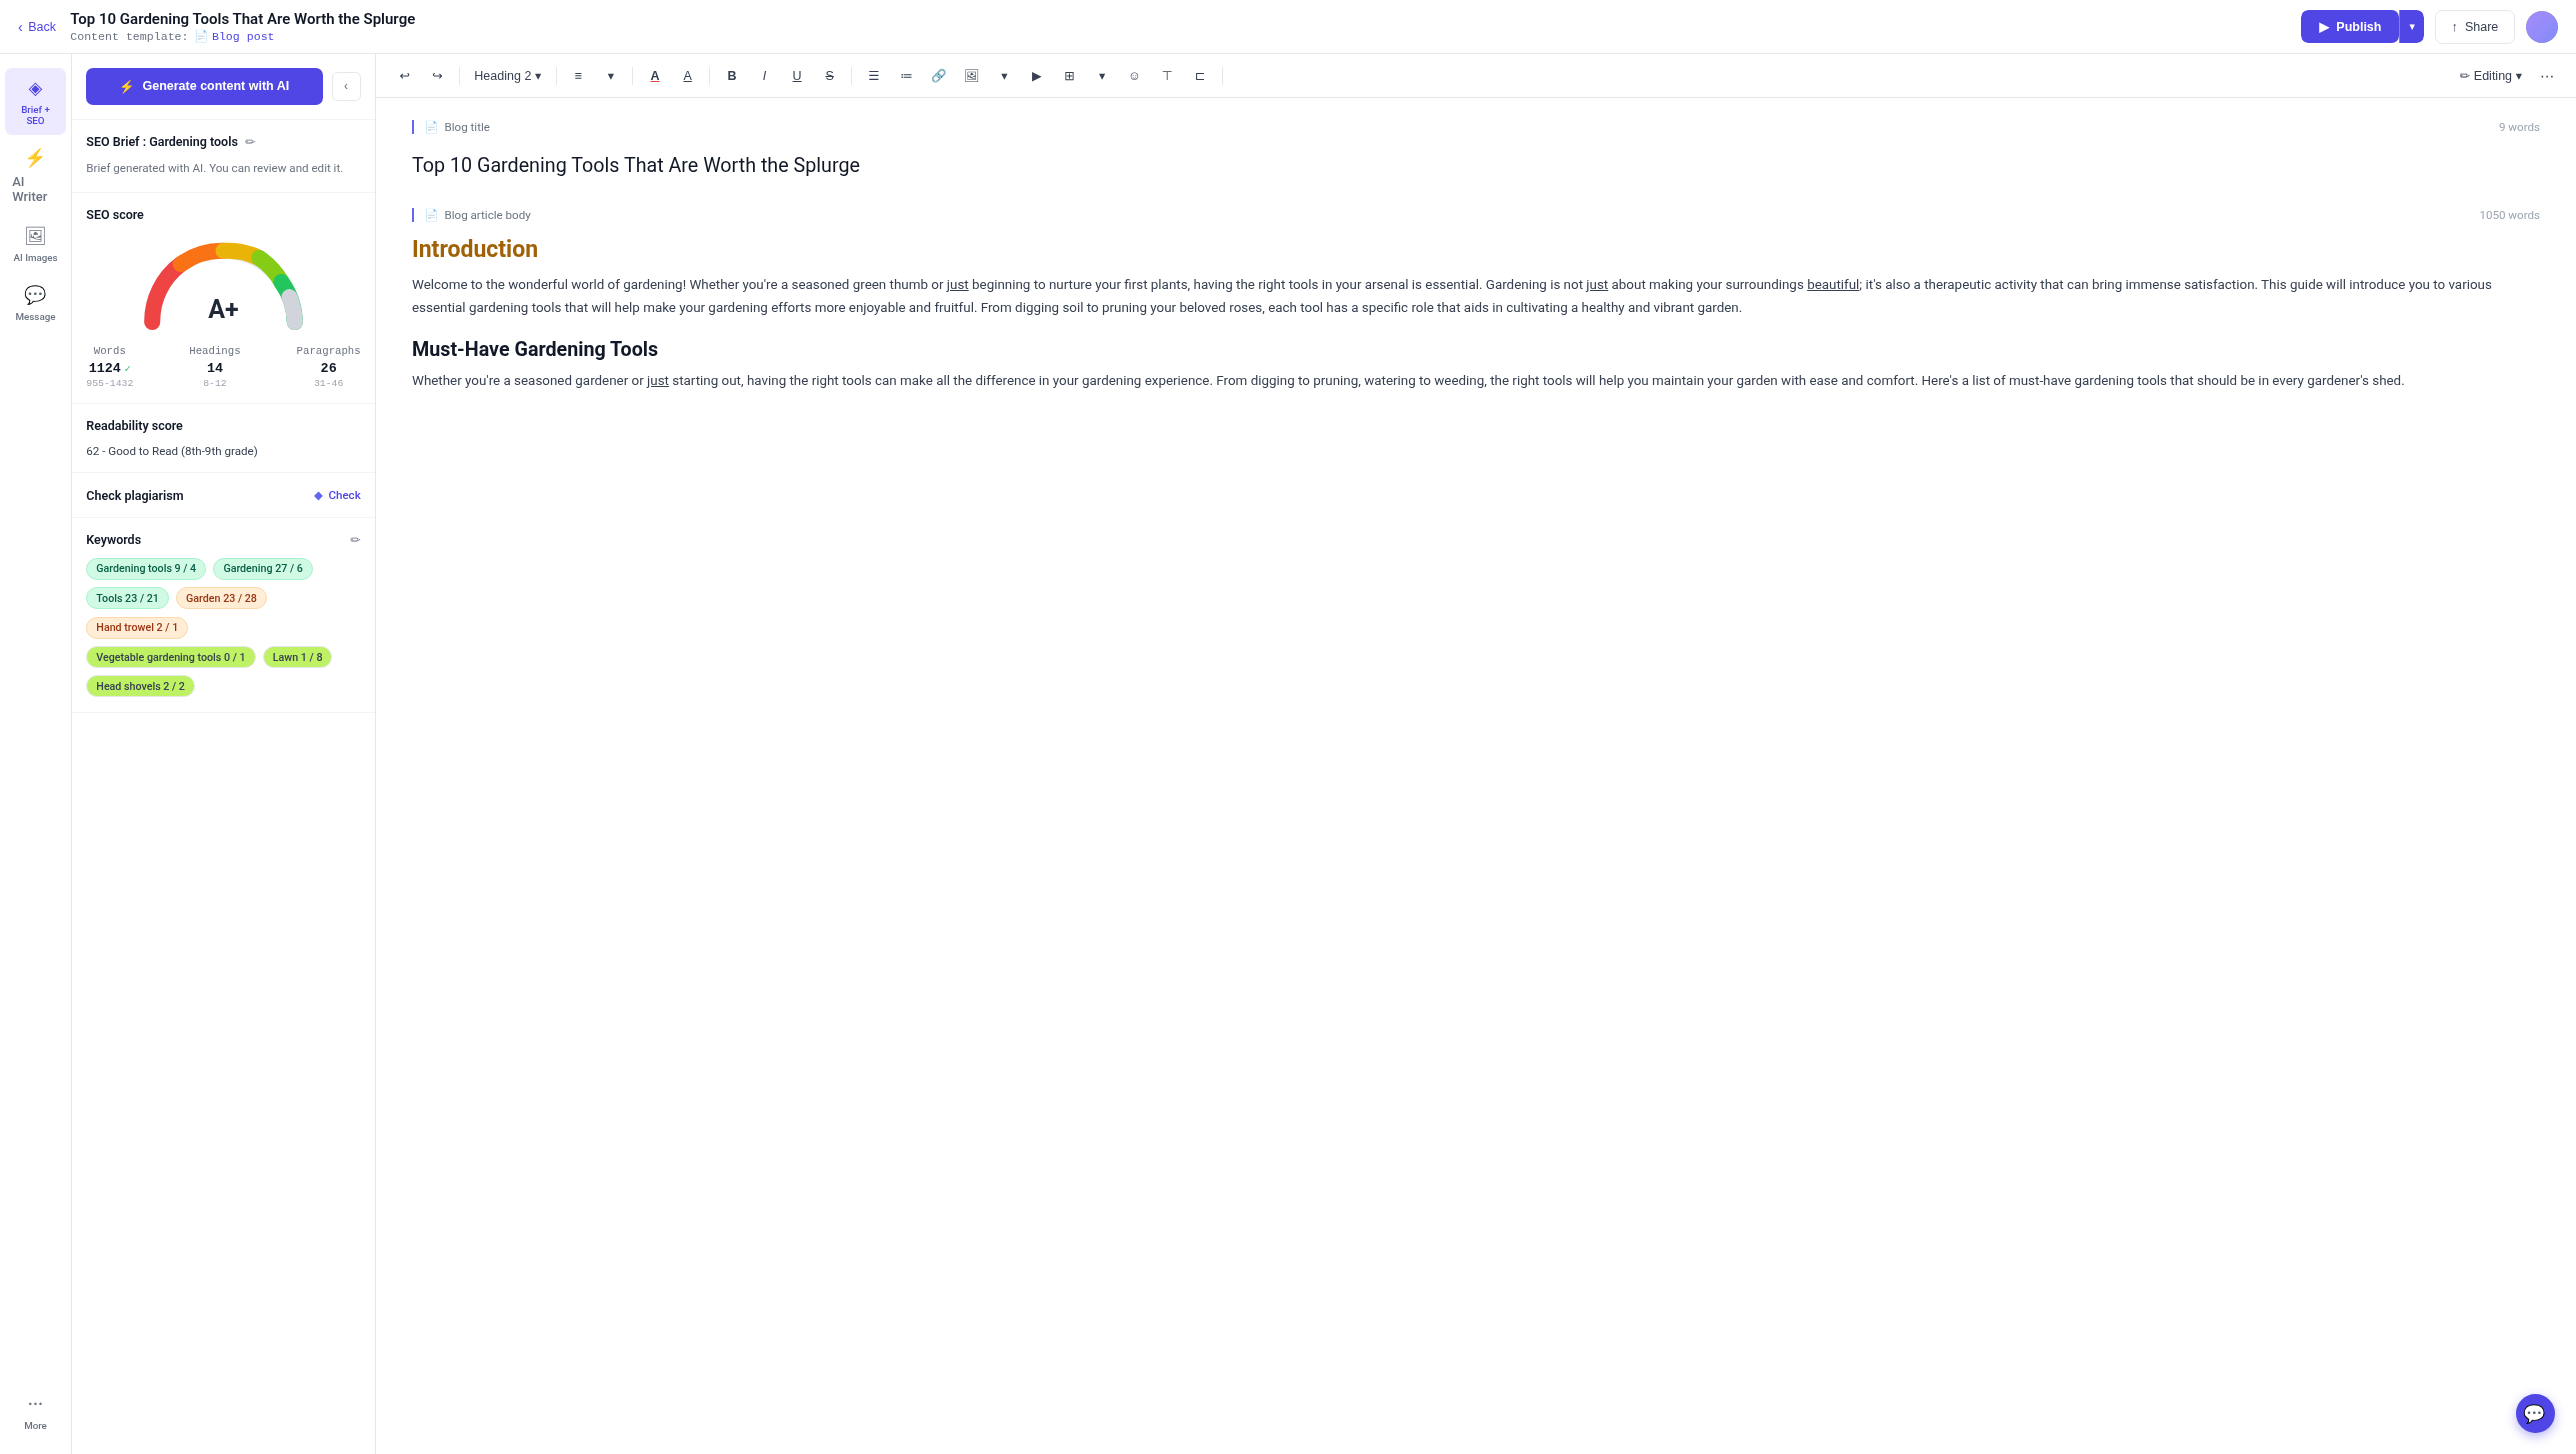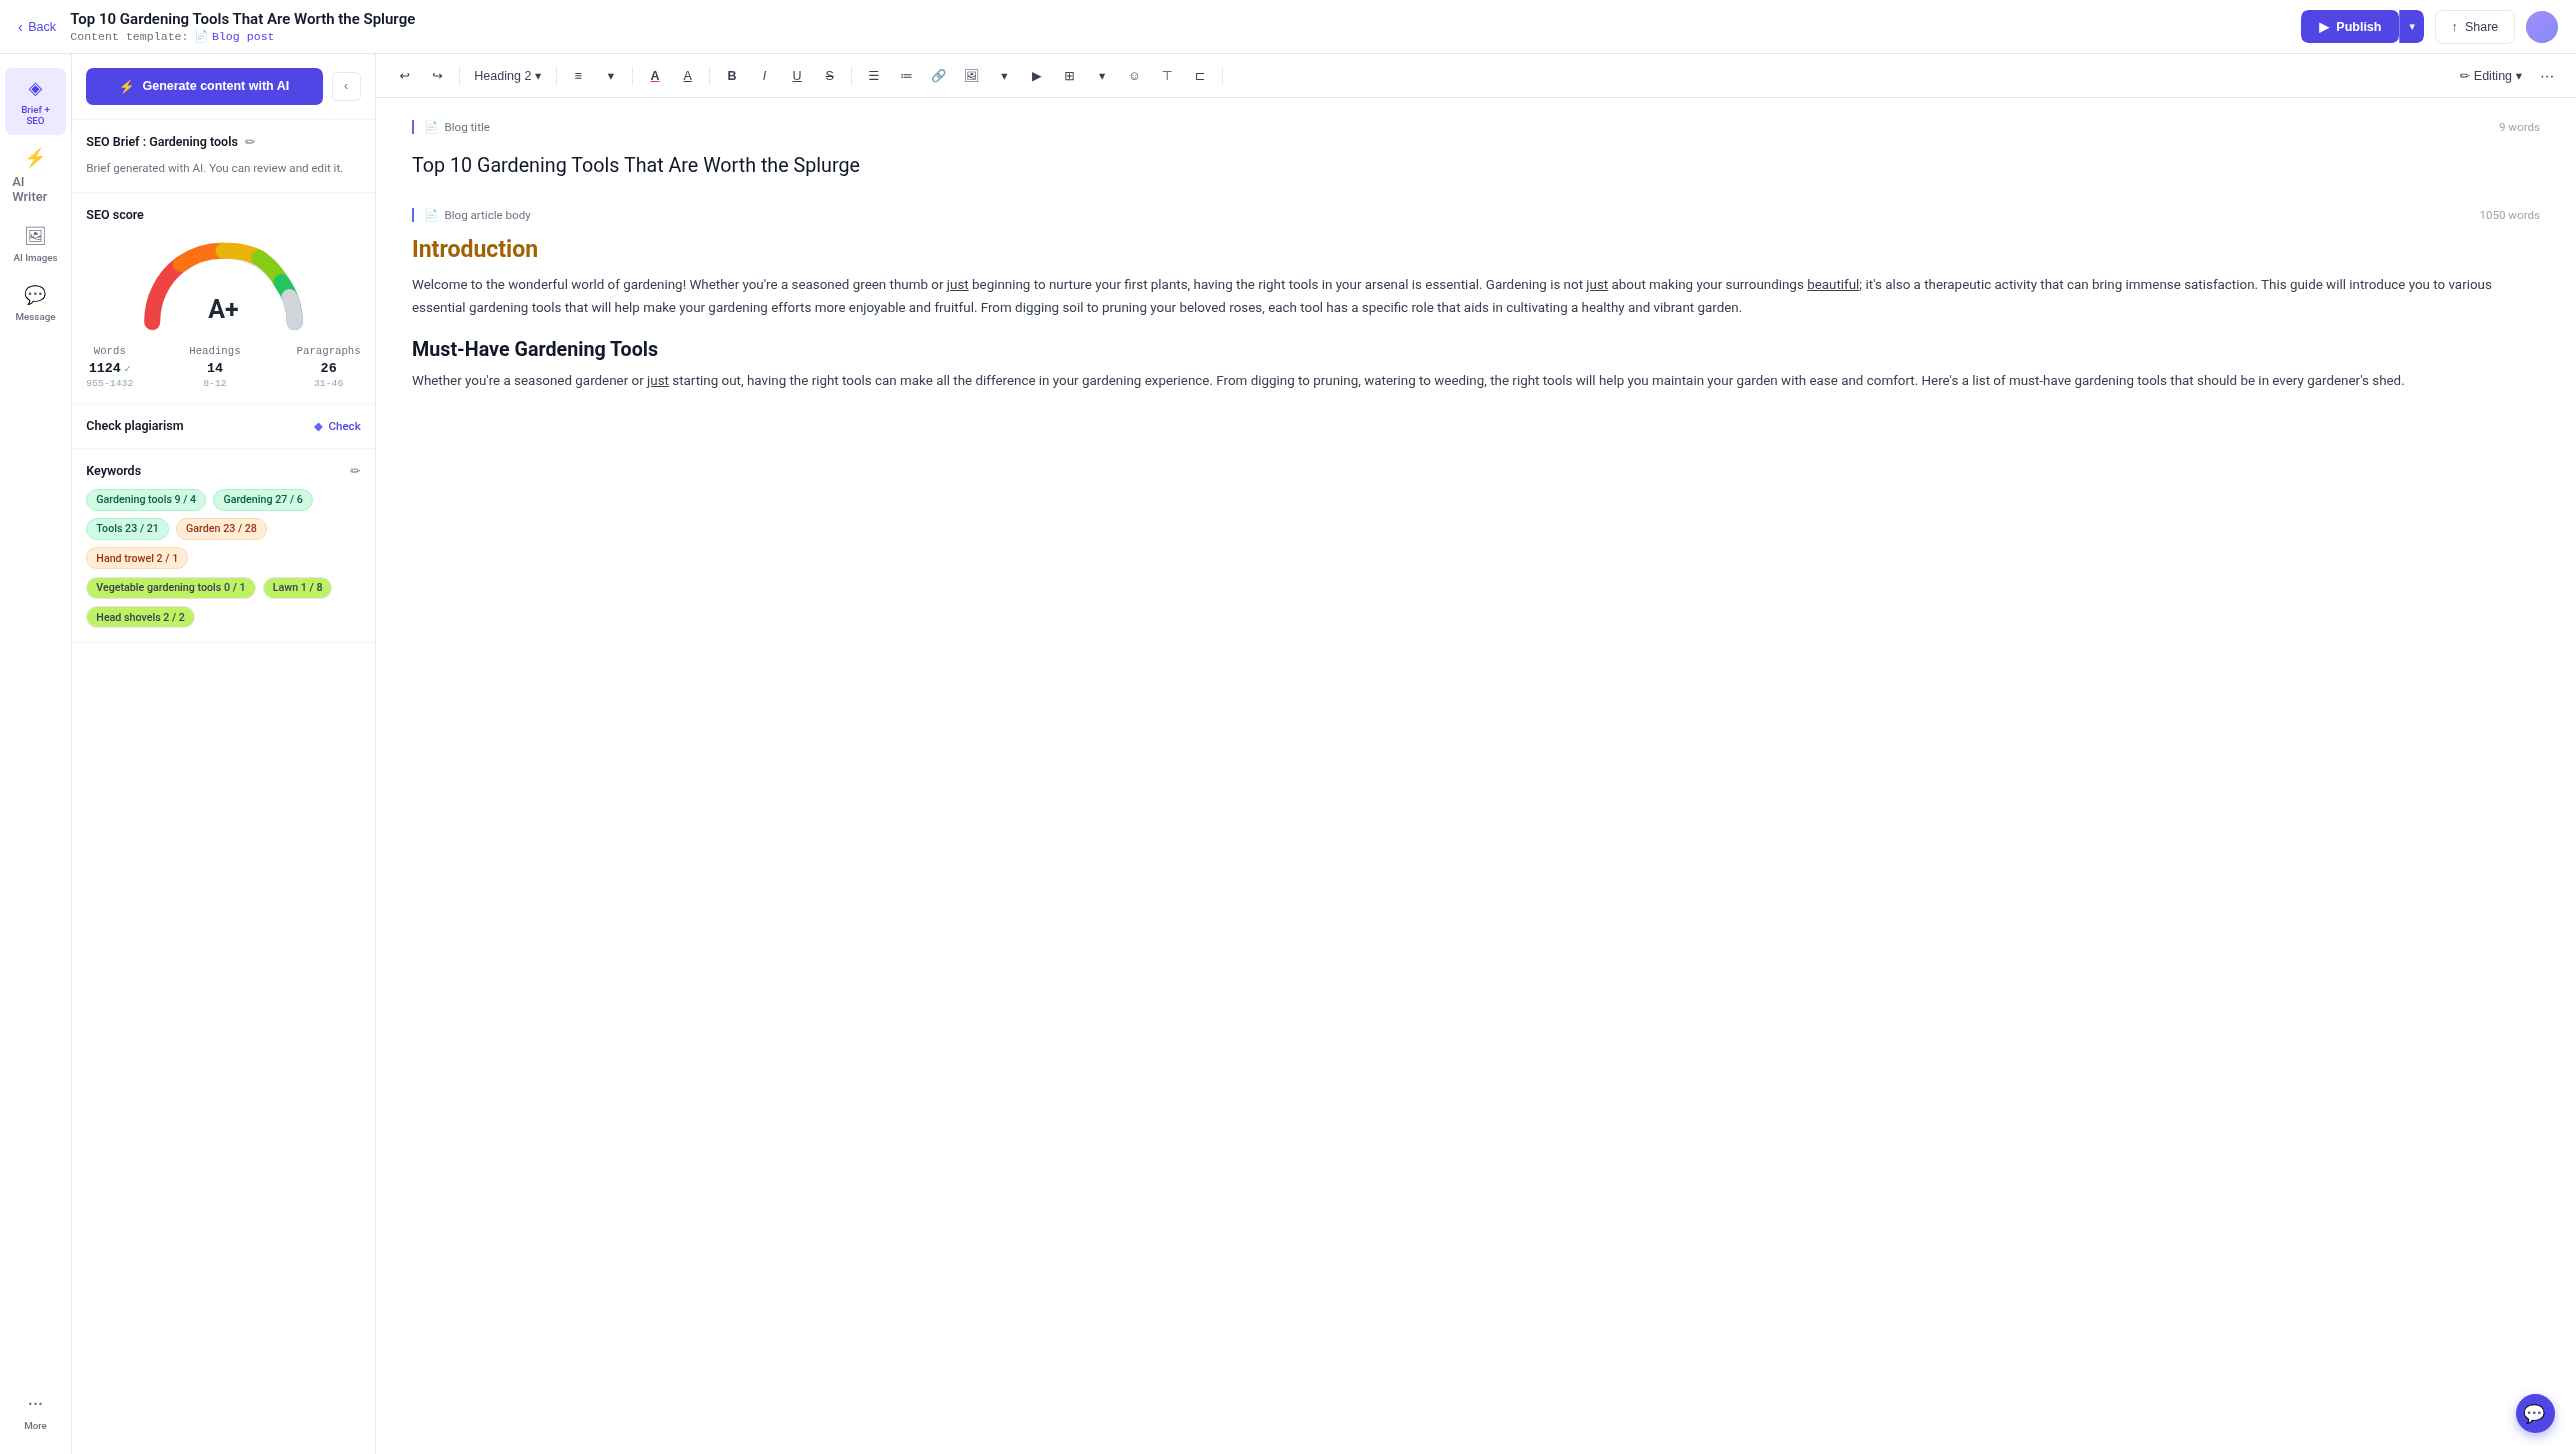--- a/index.html
+++ b/index.html
@@ -306,20 +306,24 @@
         <div class="stat-item">
           <div class="stat-label">Paragraphs</div>
           <div class="stat-value">
             <span>26</span>
           </div>
           <div class="stat-range">31-46</div>
         </div>
       </div>
     </div>
 
+    <div class="panel-section">
+      <div class="section-title">Readability score</div>
+      <p class="readability-score">62 - Good to Read (8th-9th grade)</p>
+    </div>
 
     <div class="panel-section">
       <div class="plagiarism-row">
         <span class="section-title" style="margin-bottom:0;">Check plagiarism</span>
         <span class="check-link">
           <span style="color:#6366f1;">◆</span>
           <span>Check</span>
         </span>
       </div>
     </div>

